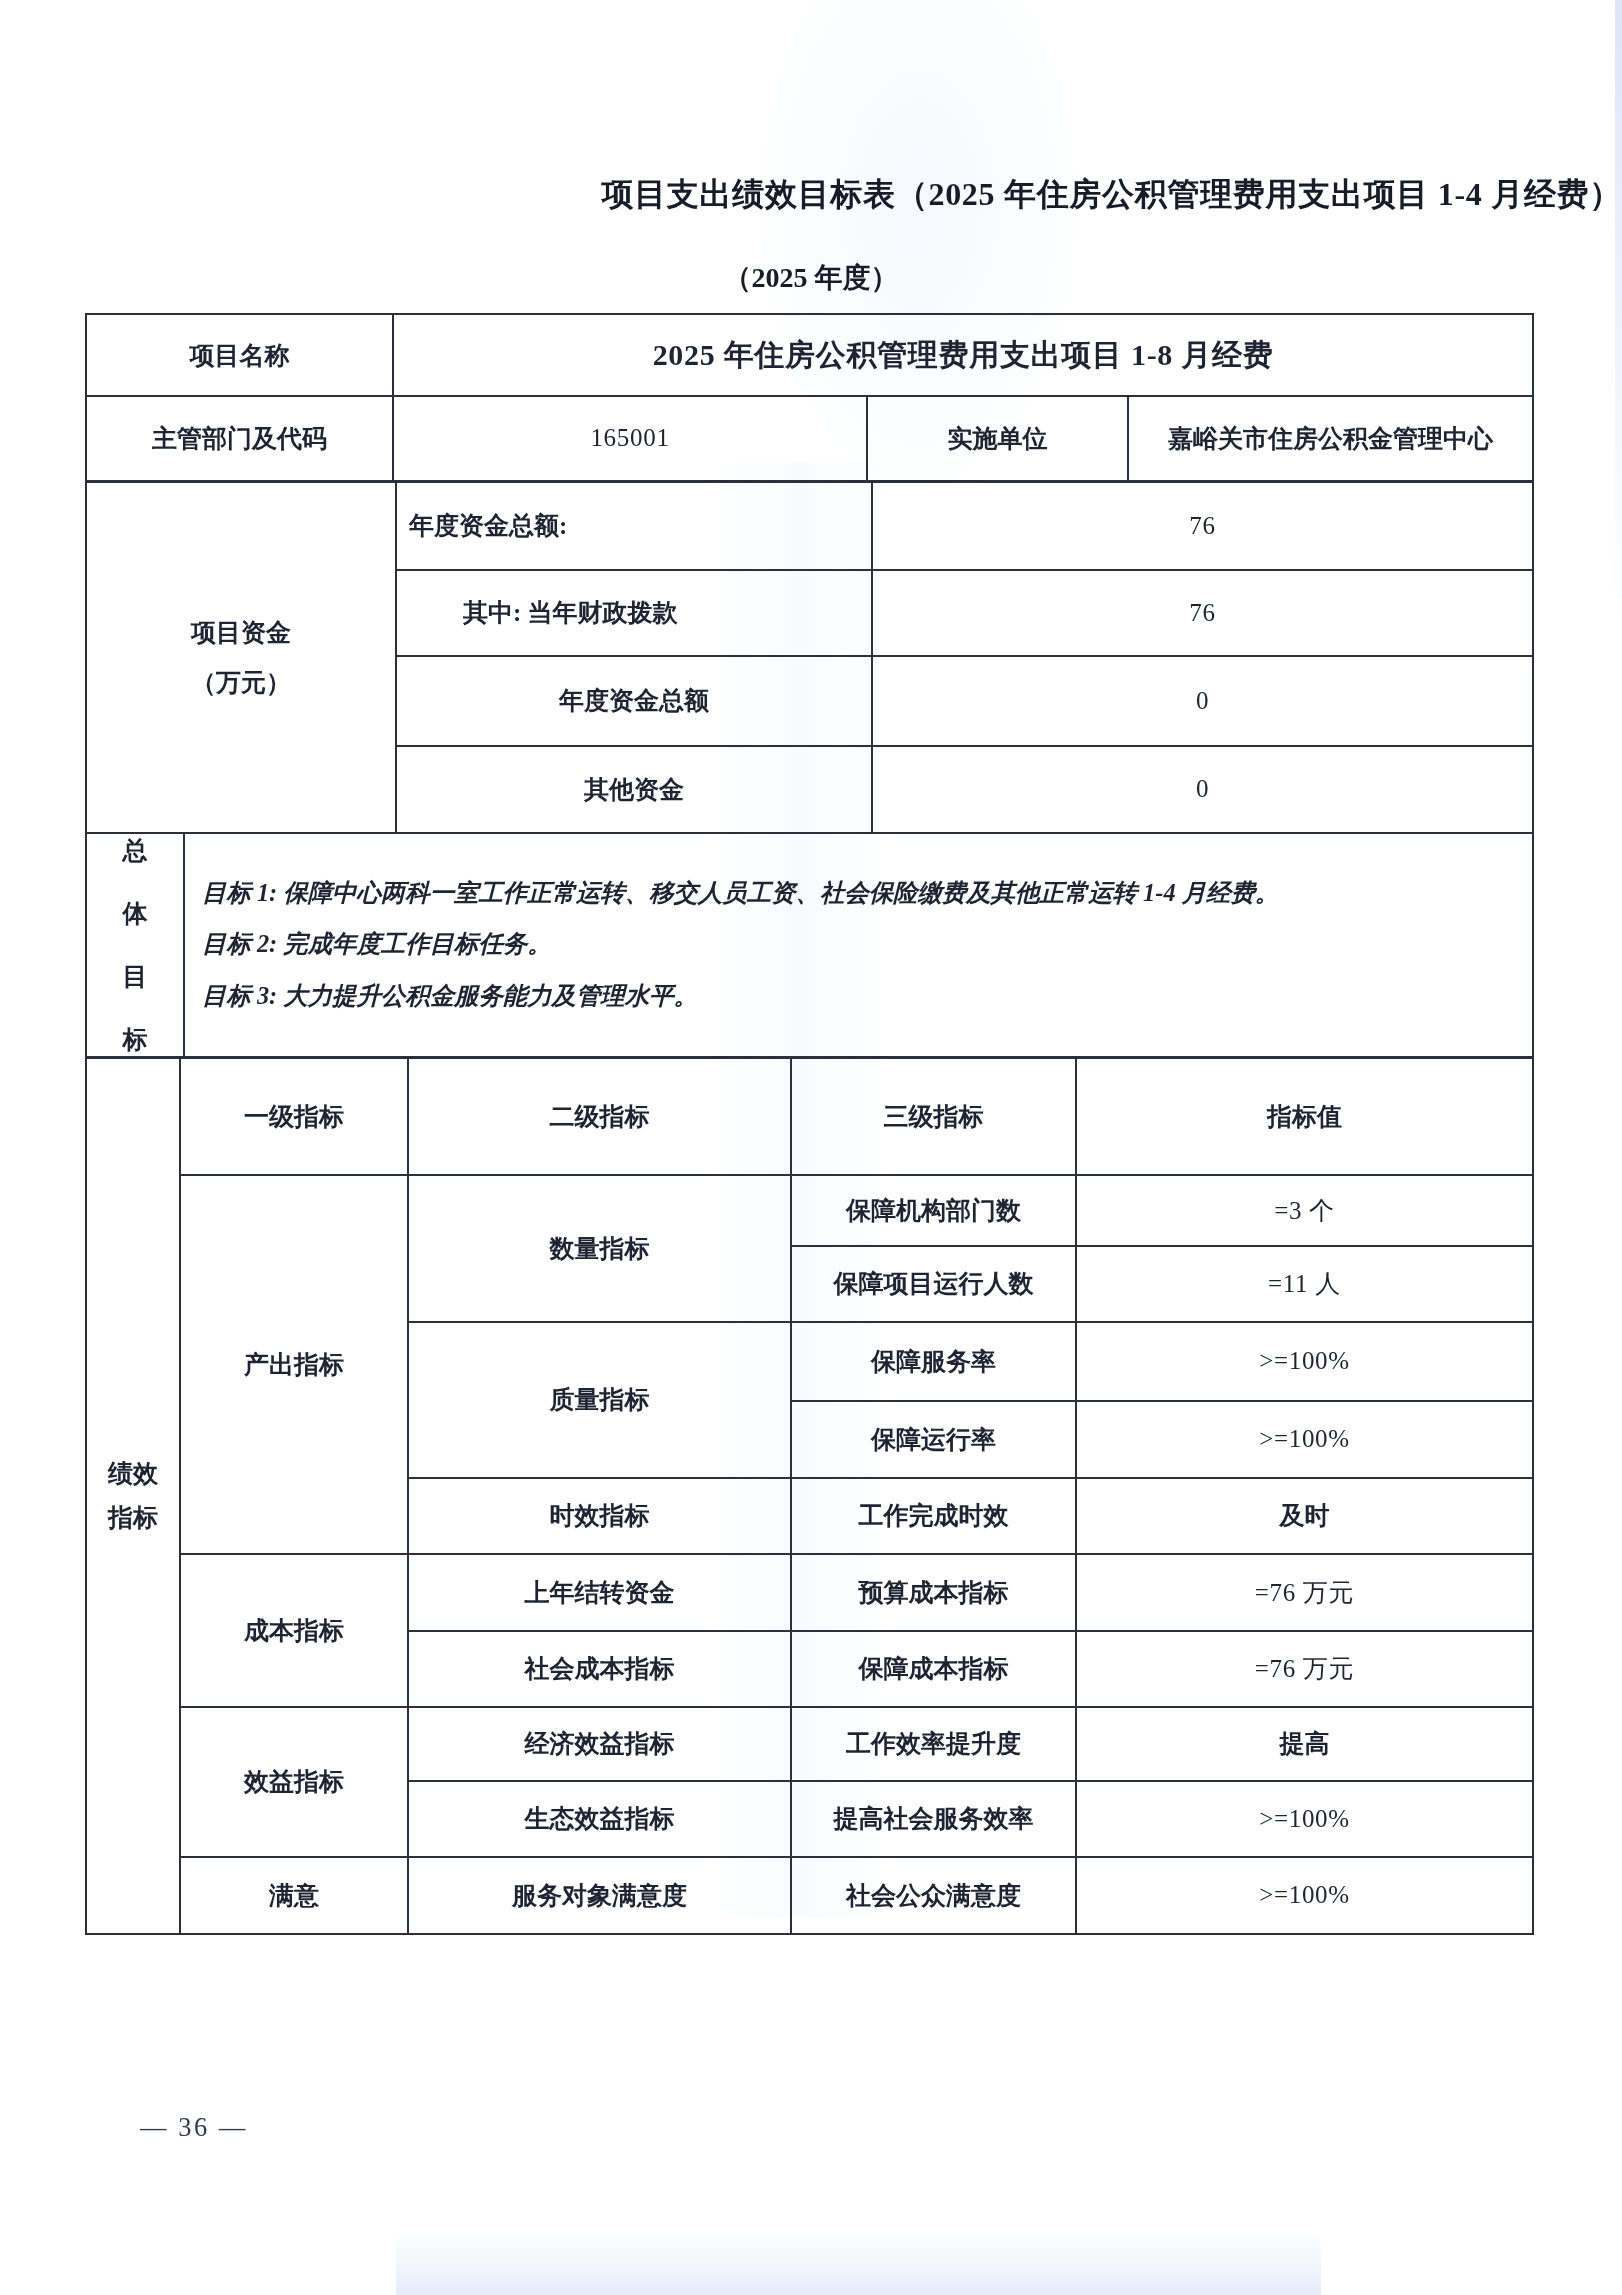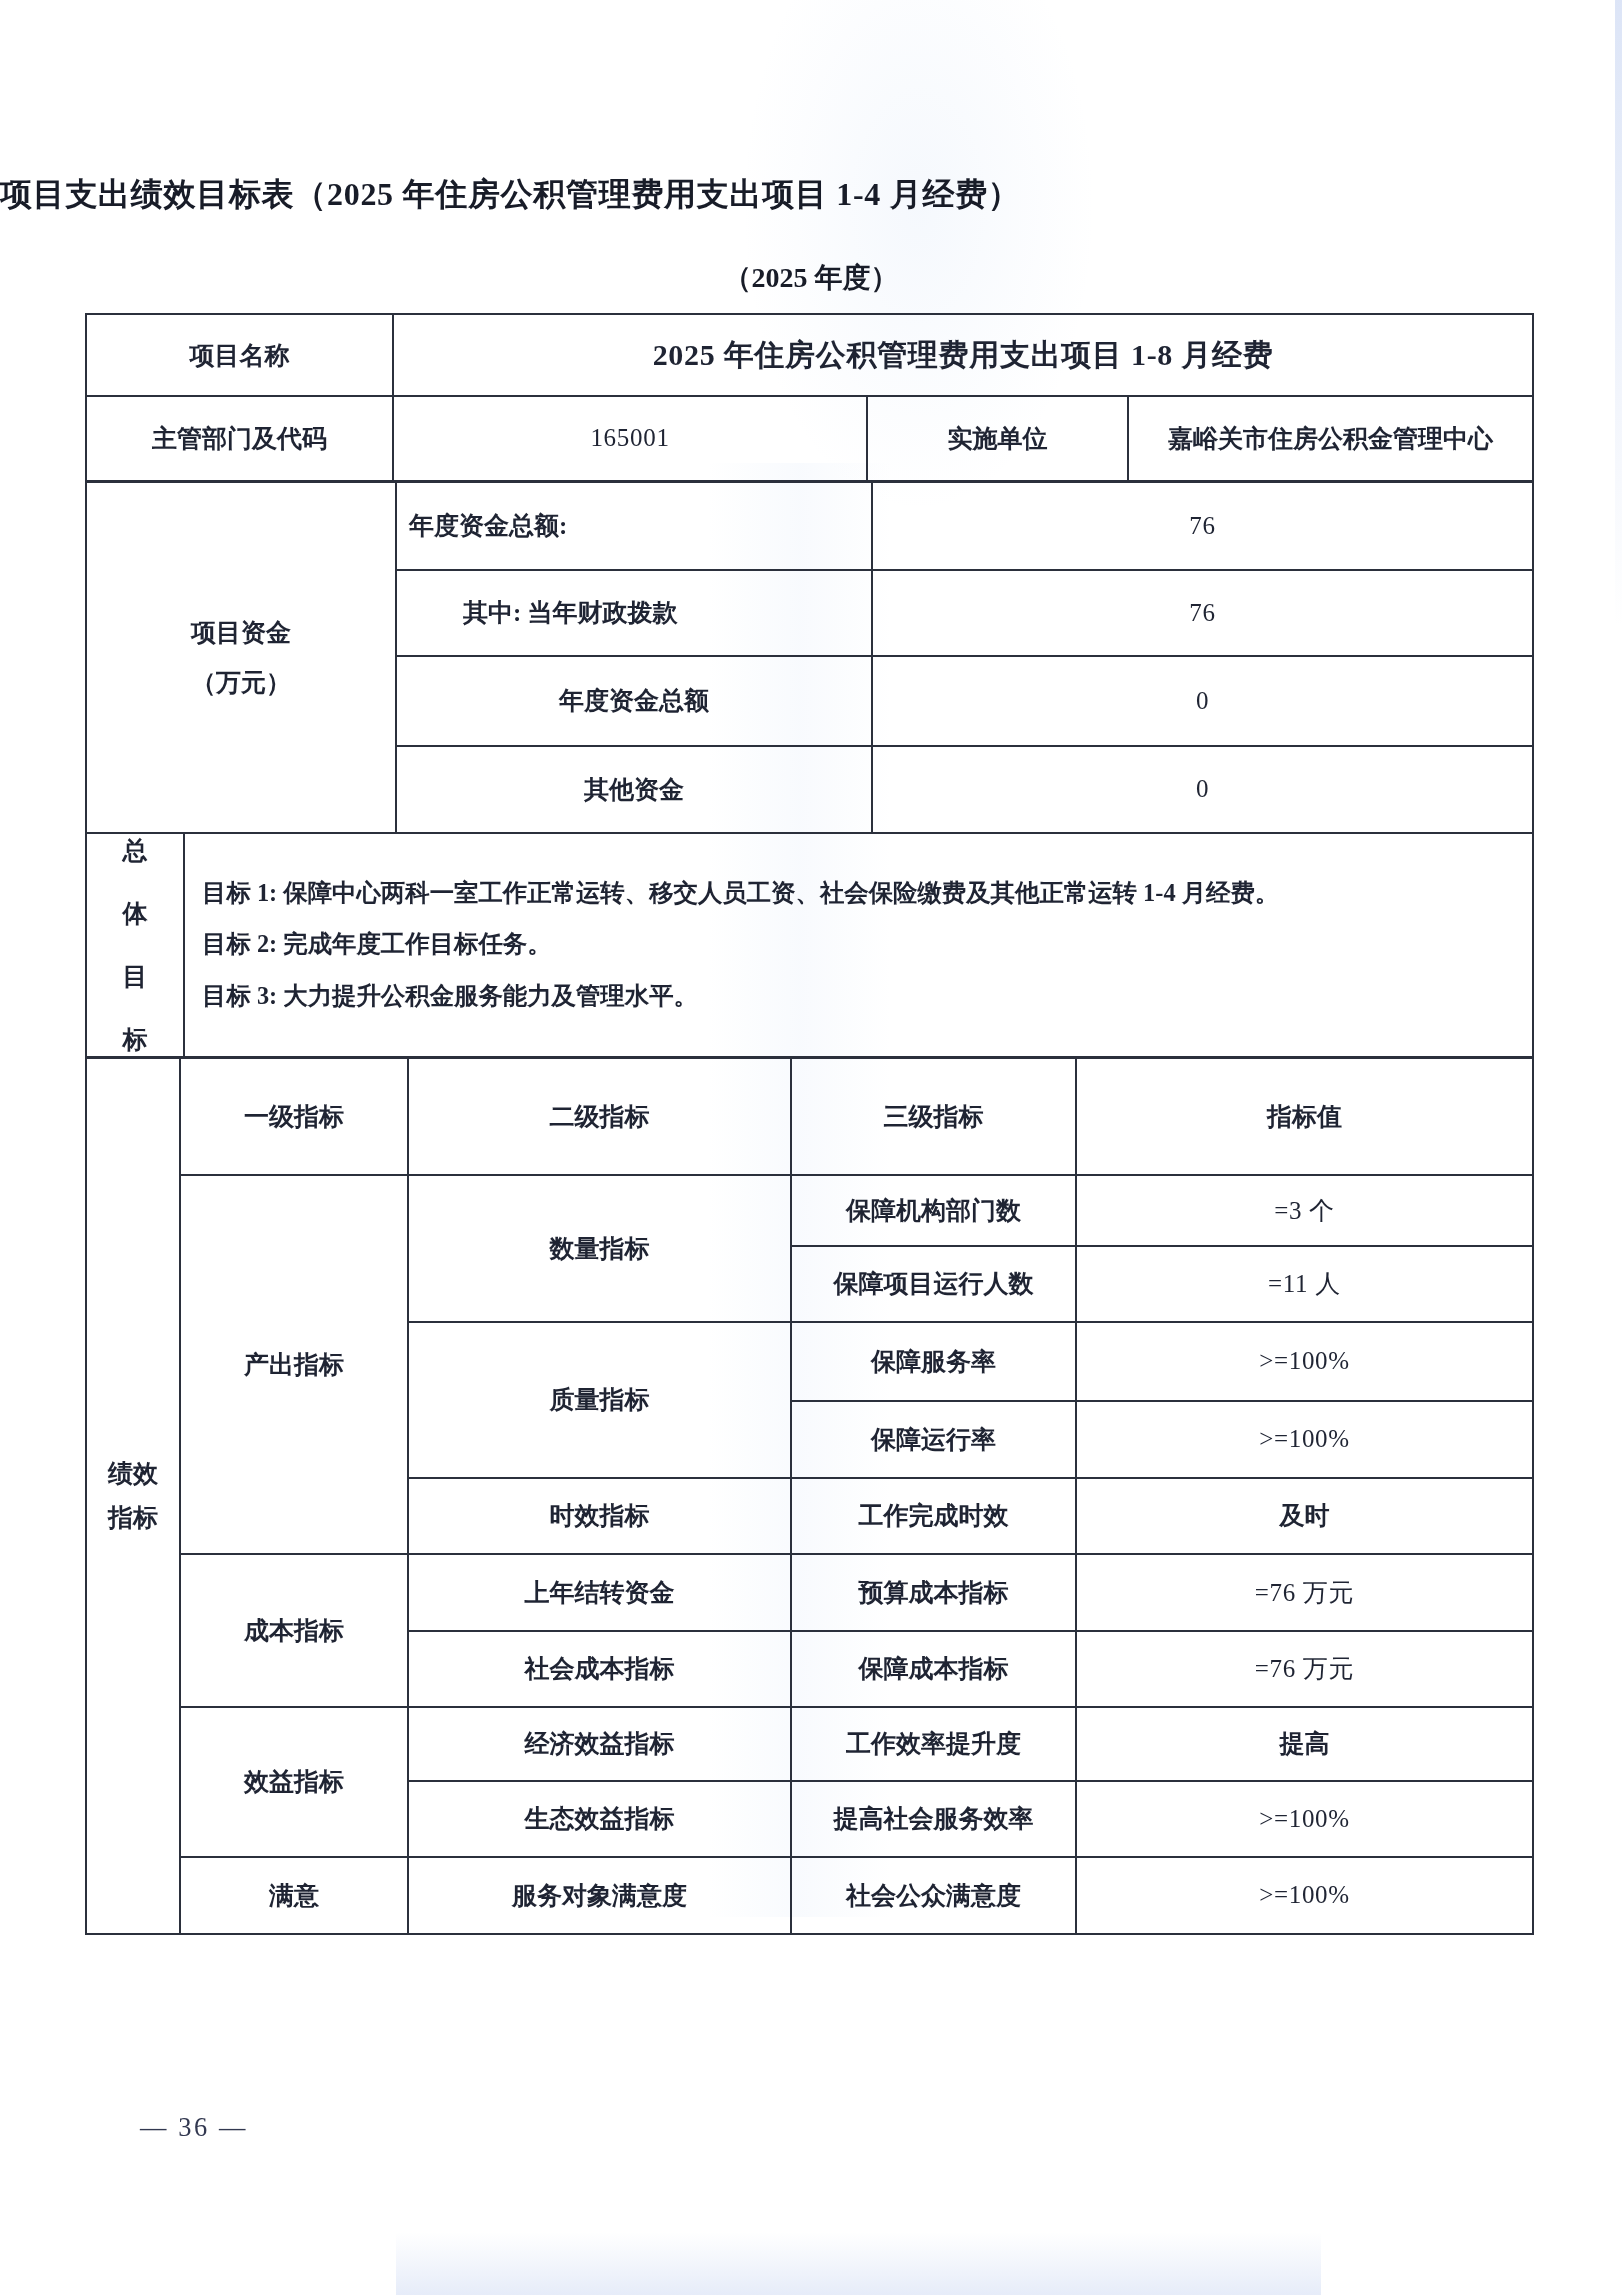--- a/index.html
+++ b/index.html
@@ -13,21 +13,21 @@
     width:1622px;height:2295px;
     background:#ffffff;
     margin:0 auto;
     overflow:hidden;
     font-family:"Liberation Serif","DejaVu Serif",serif;
     color:var(--ink);
   }
   
   .doc-title{
     position:absolute;top:173px;left:0;width:100%;
-    text-align:left;
+    text-align:right;
     font-size:32px;font-weight:700;letter-spacing:0.7px;
     color:#181c28;
   }
   .doc-subtitle{
     position:absolute;top:259px;left:0;width:100%;
     text-align:center;
     font-size:28px;font-weight:700;
     color:#181c28;
   }
   
@@ -62,21 +62,21 @@
   .stack.g44{row-gap:30px;}
   .stack.g40{row-gap:11px;font-family:Liberation Mono, monospace;}
   .goals-box{
     display:flex;flex-direction:column;justify-content:center;
     height:100%;width:100%;
     row-gap:21px;
     padding:0 16px 0 17px;
   }
   .goal-line{
     text-align:left;
-    font-size:24.4px;font-weight:700;line-height:1.25;
+    font-size:24.4px;font-weight:700;line-height:1.25;font-style:italic;
   }
   
   .page-number{
     position:absolute;left:140px;top:2112px;
     font-size:26.4px;font-weight:400;letter-spacing:2.6px;
     color:#323850;
   }
   
   .smudge{position:absolute;pointer-events:none;}
   .smudge-top{

